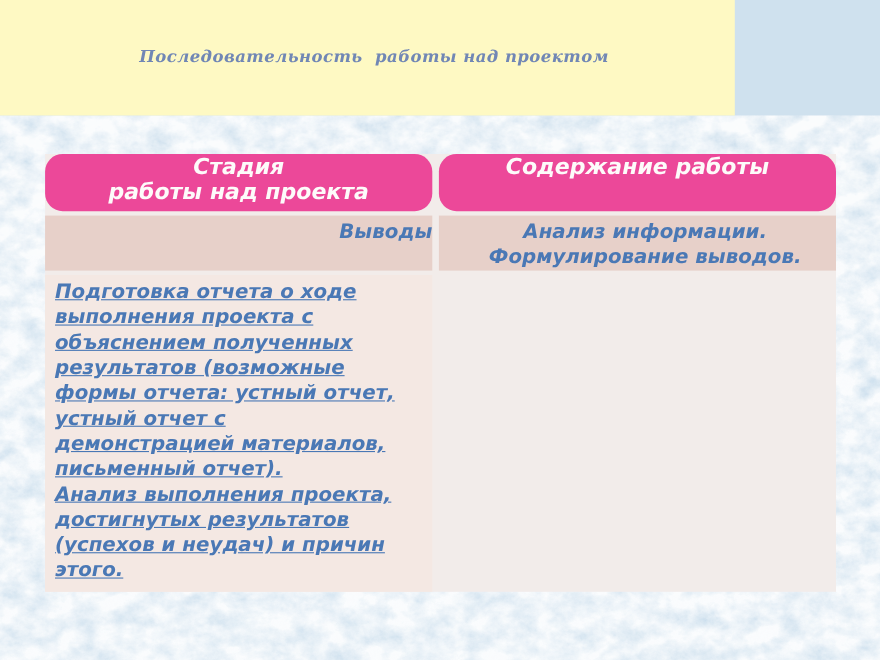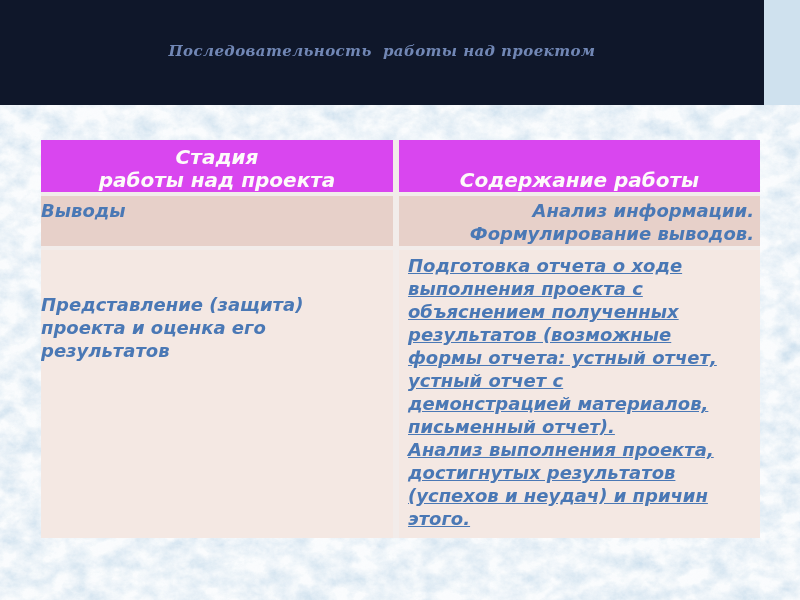--- a/index.html
+++ b/index.html
@@ -1,44 +1,44 @@
 <!DOCTYPE html>
 <html><head>
 <meta charset="utf-8">
 <style>
   html,body{margin:0;padding:0;}
   body{width:800px;height:600px;overflow:hidden;background:#cfe1ee;
        font-family:"DejaVu Sans",sans-serif;}
   .slide{position:relative;width:800px;height:600px;}
 
   
-  .title-band{position:absolute;left:0;top:0;width:764px;height:105px;
-              background:#0f172a;display:flex;align-items:center;justify-content:center;}
+  .title-band{position:absolute;left:0;top:0;width:656px;height:105px;
+              background:#fef9c3;display:flex;align-items:center;justify-content:center;padding-left:12px;}
   .slide-title{font-family:"DejaVu Serif",serif;font-weight:bold;font-style:italic;
                font-size:15px;letter-spacing:.4px;color:#7187b5;white-space:pre;
                margin-top:-4px;}
 
   
   .bg-texture{position:absolute;left:0;top:105px;width:800px;height:495px;display:block;}
 
   
   .ptable{position:absolute;left:41px;top:140px;width:719px;height:398px;
           display:grid;grid-template-columns:352px 1fr;grid-template-rows:52px 50px 1fr;
           column-gap:6px;row-gap:4px;background:#f2ecea;}
   .cell{box-sizing:border-box;overflow:hidden;}
-  .head{background:#d946ef;color:#fdfbfa;font-weight:bold;font-style:italic;
+  .head{background:#ec4899;color:#fdfbfa;font-weight:bold;font-style:italic;
         font-size:20px;line-height:23px;display:flex;flex-direction:column;
-        align-items:center;justify-content:flex-end;text-align:center;}
+        align-items:center;justify-content:flex-start;text-align:center;border-radius:16px;}
   .blue-txt{color:#4a78b5;font-weight:bold;font-style:italic;
             font-size:18px;line-height:23px;white-space:pre-line;}
   .row1{background:#e7d0c9;}
   .row2{background:#f4e8e3;}
-  .stage-cell{text-align:left;}
+  .stage-cell{text-align:right;}
   .cell.r1.c1{padding-top:3px;}
-  .cell.r1.c2{padding:3px 6px 0 20px;text-align:right;}
+  .cell.r1.c2{padding:3px 6px 0 20px;text-align:center;}
   .cell.r2.c1{padding-top:43px;}
   .cell.r2.c2{padding:4px 4px 0 9px;text-align:left;text-decoration:underline;}
 </style>
 </head>
 <body>
 
 <div class="slide">
 
   <svg class="bg-texture" width="800" height="495" viewBox="0 0 800 495" preserveAspectRatio="none" xmlns="http://www.w3.org/2000/svg">
     <defs>
@@ -69,23 +69,20 @@
 
     <div class="cell head c2">
       <div>Содержание работы</div>
     </div>
 
     <div class="cell row1 r1 c1 blue-txt stage-cell">Выводы</div>
 
     <div class="cell row1 r1 c2 blue-txt">Анализ информации.
 Формулирование выводов.</div>
 
-    <div class="cell row2 r2 c1 blue-txt stage-cell">Представление (защита)
-проекта и оценка его
-результатов</div>
 
     <div class="cell row2 r2 c2 blue-txt">Подготовка отчета о ходе
 выполнения проекта с
 объяснением полученных
 результатов (возможные
 формы отчета: устный отчет,
 устный отчет с
 демонстрацией материалов,
 письменный отчет).
 Анализ выполнения проекта,

